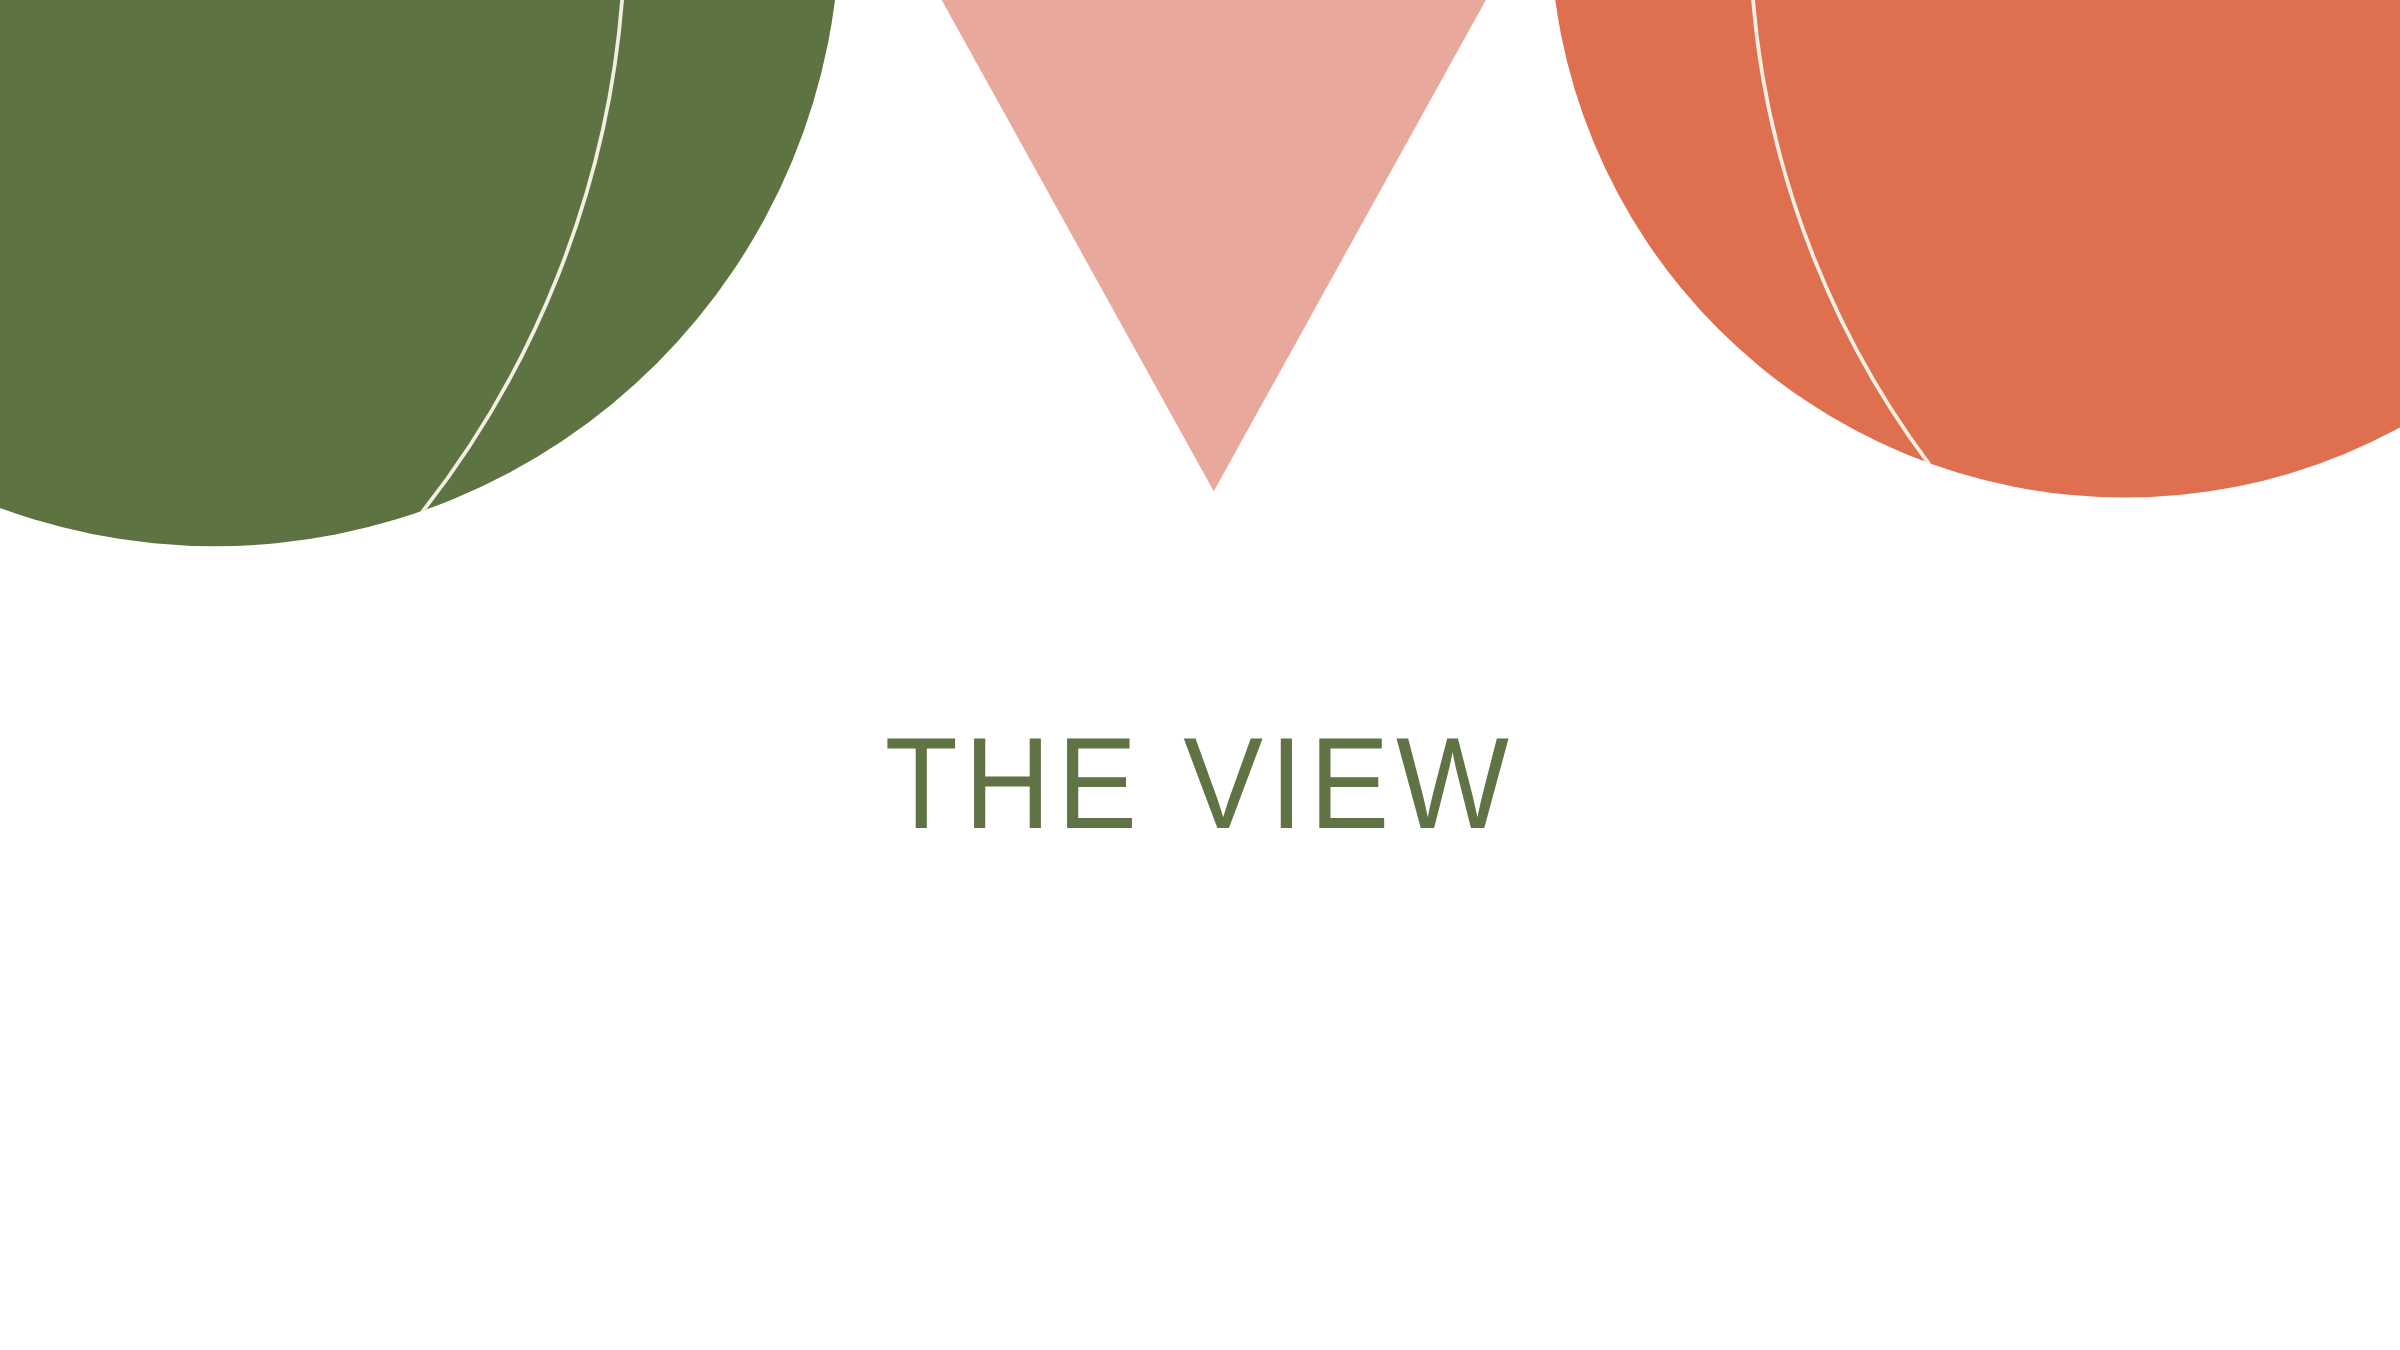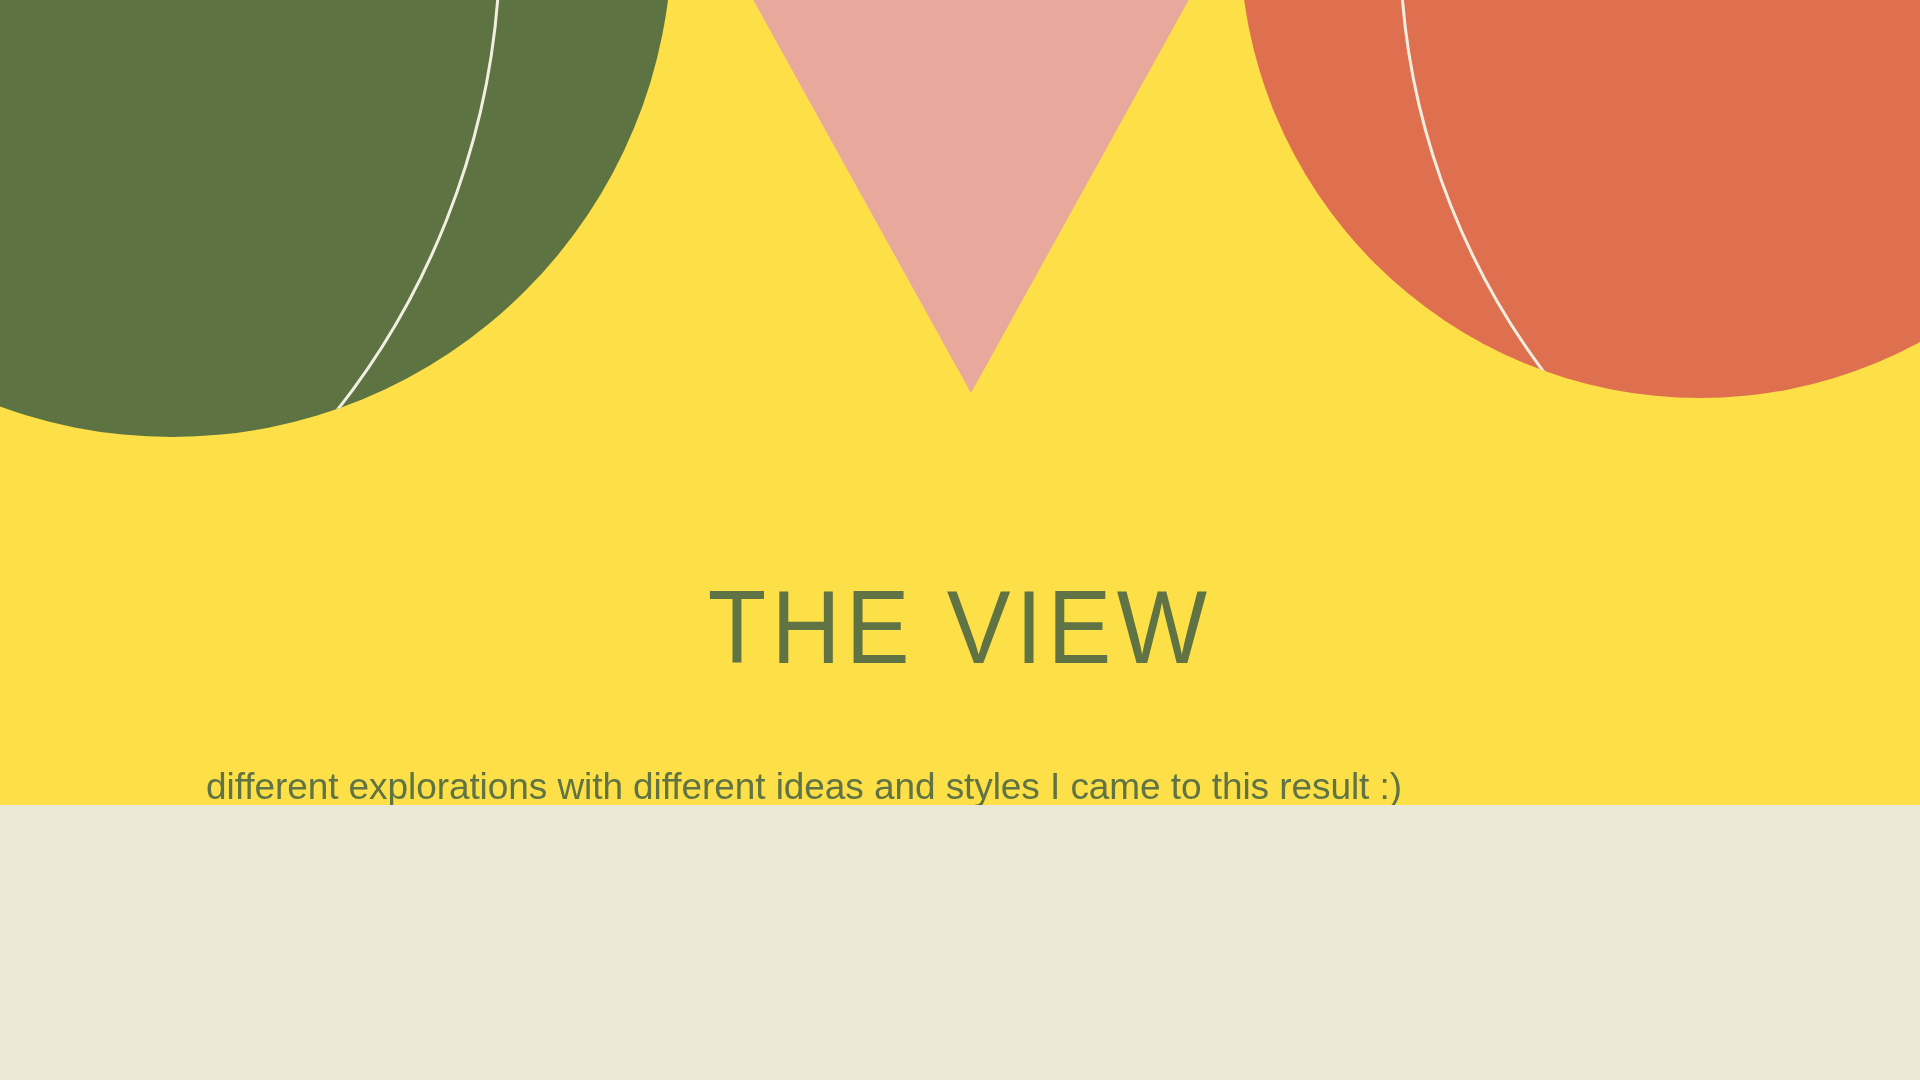--- a/index.html
+++ b/index.html
@@ -7,22 +7,22 @@
     margin: 0;
     padding: 0;
     background: #EBE8D8;
   }
   body {
     font-family: "Liberation Sans", "DejaVu Sans", sans-serif;
   }
   #slide {
     position: relative;
     width: 1920px;
-    height: 805px;
-    background: #fde047;
+    height: 1080px;
+    background: #ffffff;
     overflow: hidden;
   }
   #decor {
     position: absolute;
     left: 0;
     top: 0;
     width: 1920px;
     height: 1080px;
     pointer-events: none;
   }
@@ -96,16 +96,15 @@
       <g clip-path="url(#clip-green)">
         <circle cx="-260" cy="-60" r="760" fill="none" stroke="#F2EFE0" stroke-width="3"></circle>
       </g>
     </g>
 
   </svg>
 
   <div id="title">THE VIEW</div>
 
   <div id="body-copy">
-    <span class="line">different explorations with different ideas and styles I came to this result :)</span>
   </div>
 
 </div>
 
 </body></html>

